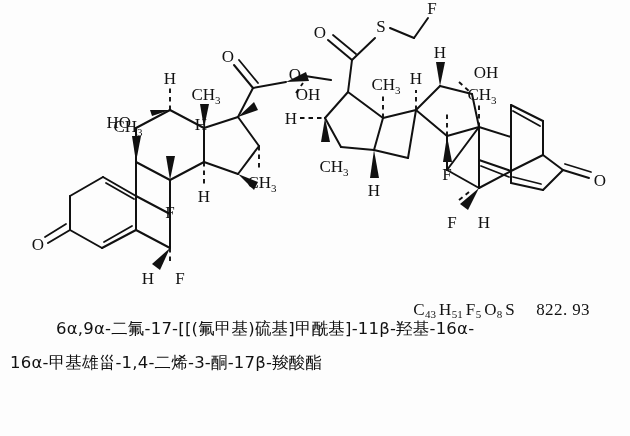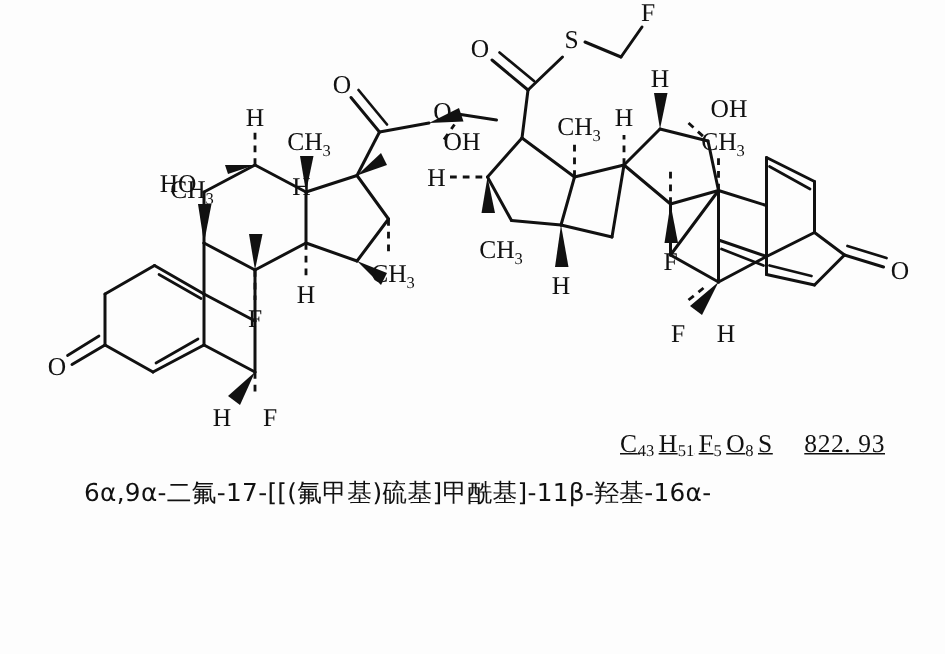--- a/index.html
+++ b/index.html
@@ -40,28 +40,27 @@
   }
   .atom-sub {
     font-family: "Liberation Serif", "DejaVu Serif", serif;
     font-size: 11px;
     fill: #111;
   }
   
   #formula-line {
     position: absolute;
     left: 0;
-    top: 286px;
+    top: 300px;
     width: 630px;
     text-align: right;
     padding-right: 40px;
     box-sizing: border-box;
     font-size: 17px;
     letter-spacing: 0.4px;
-    text-decoration: underline;
   }
   #formula-line .frag {
     margin-right: 3px;
   }
   #formula-line sub {
     font-size: 11px;
     vertical-align: -0.28em;
     letter-spacing: 0;
   }
   #formula-line .mw {
@@ -295,15 +294,16 @@
       </g>
     </svg>
   </div>
 
   <div id="formula-line">
     <span class="frag"><span>C</span><sub>43</sub></span><span class="frag"><span>H</span><sub>51</sub></span><span class="frag"><span>F</span><sub>5</sub></span><span class="frag"><span>O</span><sub>8</sub></span><span class="frag">S</span><span class="mw">822. 93</span>
   </div>
 
   <div id="name-block">
     <div class="line indent">6α,9α-二氟-17-[[(氟甲基)硫基]甲酰基]-11β-羟基-16α-</div>
+    <div class="line">16α-甲基雄甾-1,4-二烯-3-酮-17β-羧酸酯</div>
   </div>
 
 </div>
 
 </body></html>

